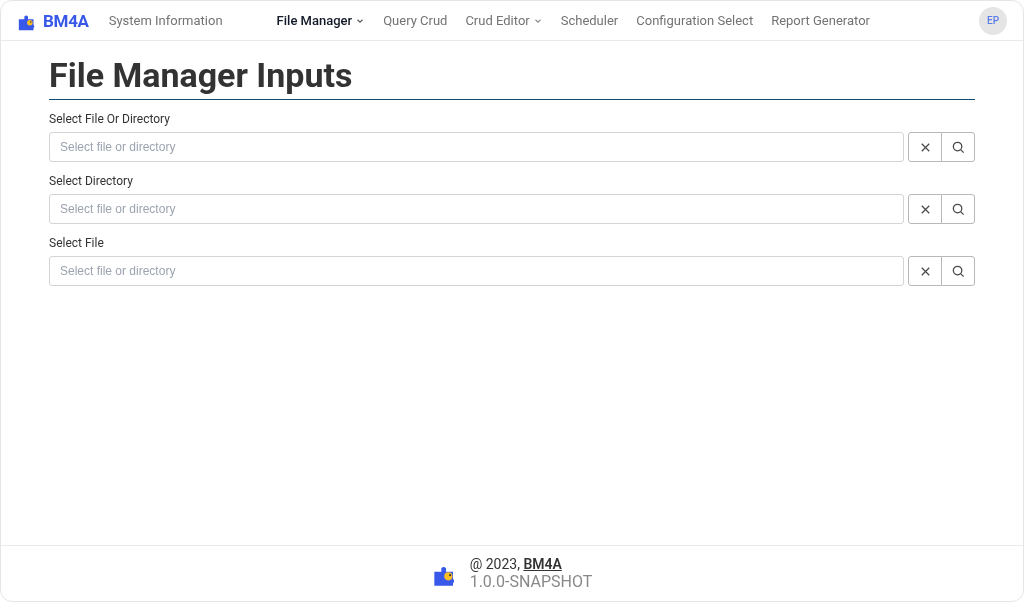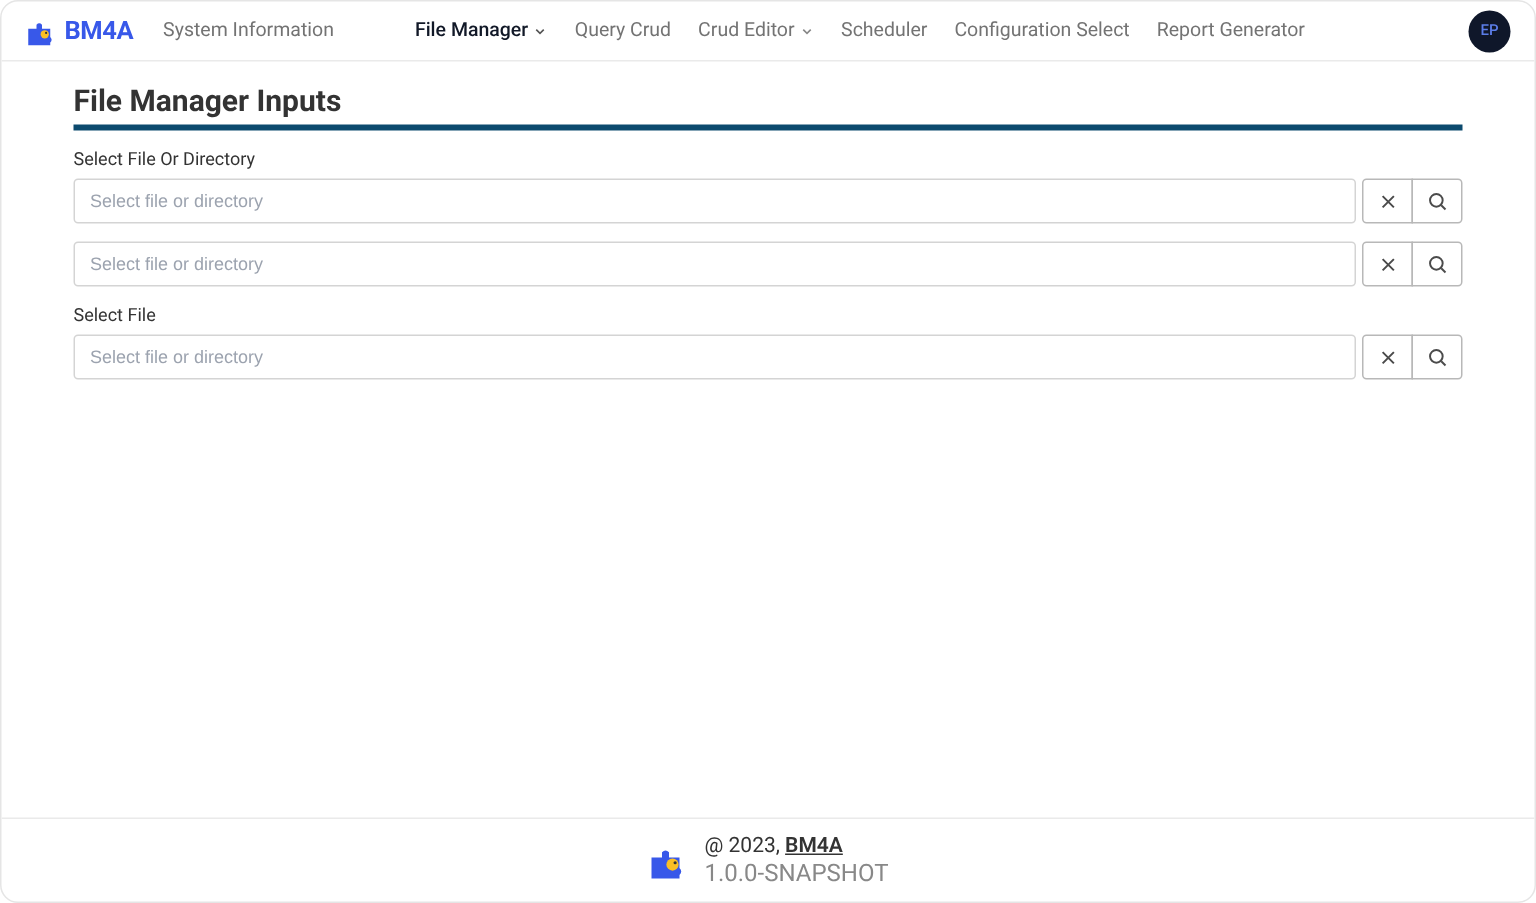--- a/index.html
+++ b/index.html
@@ -57,39 +57,39 @@
     }
     .nav-chevron {
       width: 10px;
       height: 10px;
     }
     .avatar {
       margin-left: auto;
       width: 28px;
       height: 28px;
       border-radius: 50%;
-      background: #0f172a;
+      background: #e5e5e5;
       display: flex;
       align-items: center;
       justify-content: center;
       font-size: 10px;
       color: #5b7de8;
       font-weight: 500;
       cursor: pointer;
     }
     .main {
       flex: 1;
       padding: 14px 48px;
     }
     .page-title {
-      font-size: 20px;
+      font-size: 34px;
       font-weight: 700;
       color: #333;
       margin-bottom: 12px;
-      border-bottom: 4px solid #0c4a6e;
+      border-bottom: 1px solid #0c4a6e;
       padding-bottom: 4px;
     }
     .field {
       margin-bottom: 12px;
     }
     .field-label {
       font-size: 12px;
       color: #333;
       margin-bottom: 6px;
       display: block;
@@ -223,20 +223,21 @@
       <button class="field-btn">
         <svg viewBox="0 0 16 16" fill="none">
             <circle cx="7" cy="7" r="4.5" stroke-width="1.4"></circle>
             <path d="M10.5 10.5 L13.5 13.5" stroke-width="1.4"></path>
           </svg>
       </button>
     </div>
   </div>
 
   <div class="field">
+    <label class="field-label">Select Directory</label>
     <div class="field-row">
       <input class="field-input" placeholder="Select file or directory" style="">
       <button class="field-btn">
         <svg viewBox="0 0 16 16" fill="none">
             <path d="M4 4 L12 12 M12 4 L4 12" stroke-width="1.4"></path>
           </svg>
       </button>
       <button class="field-btn">
         <svg viewBox="0 0 16 16" fill="none">
             <circle cx="7" cy="7" r="4.5" stroke-width="1.4"></circle>

